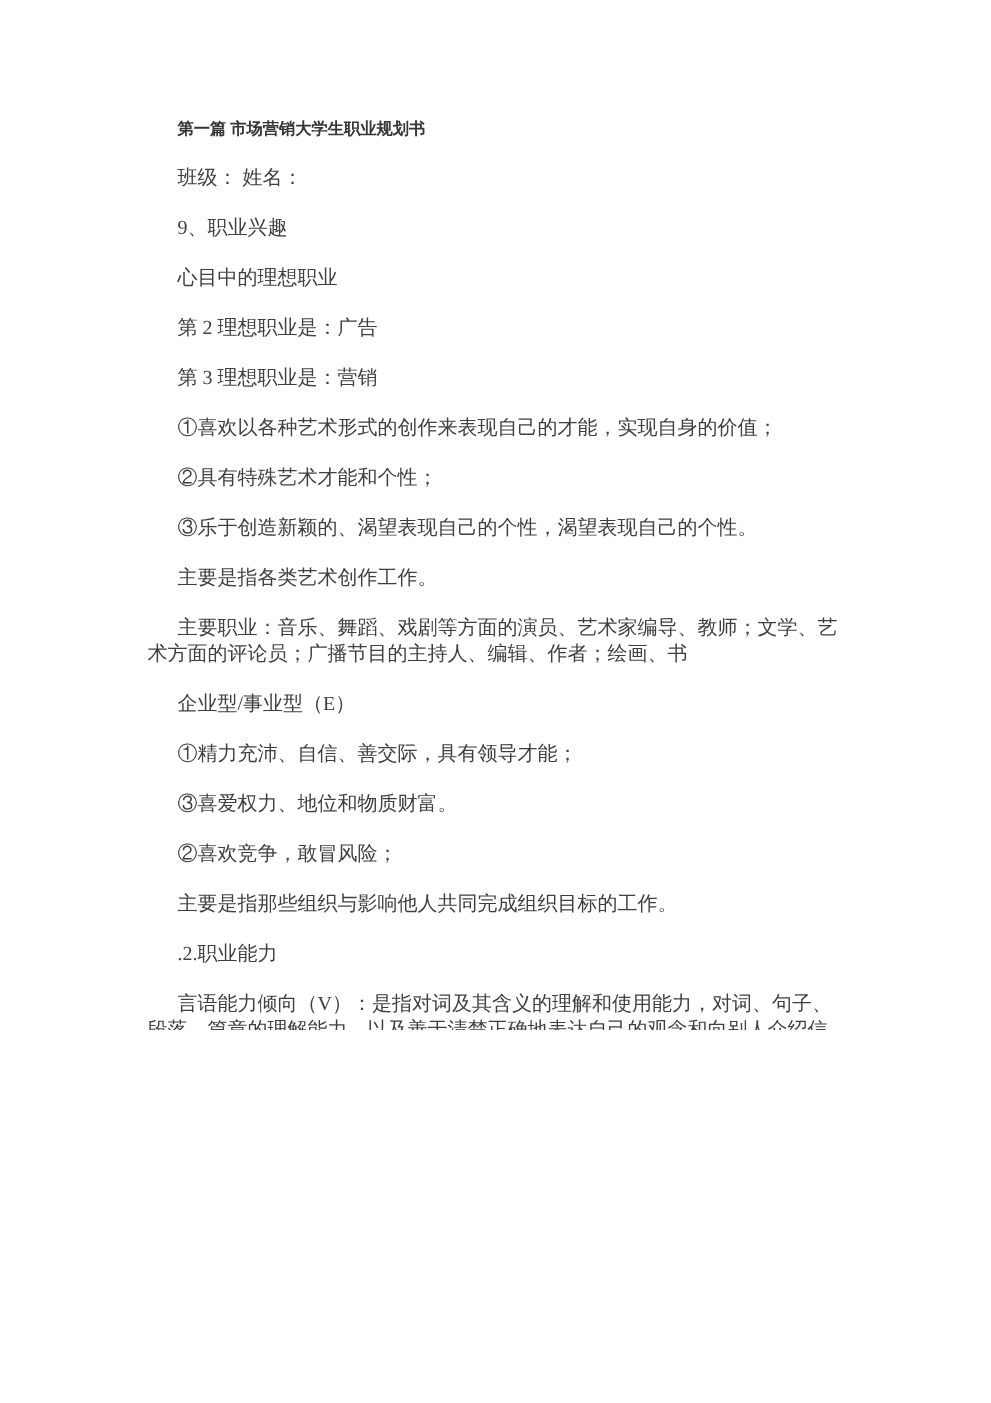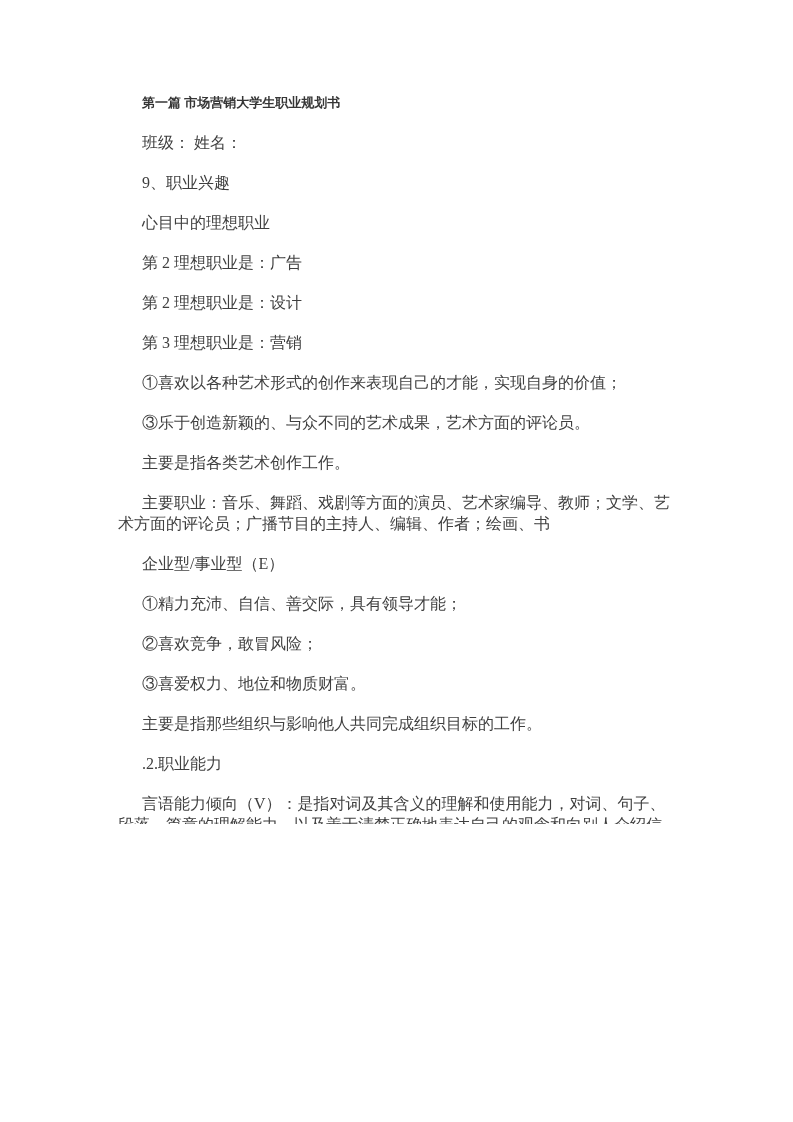--- a/index.html
+++ b/index.html
@@ -42,26 +42,26 @@
 </style>
 </head>
 <body>
 
 <div class="page">
   <p class="title">第一篇 市场营销大学生职业规划书</p>
   <p class="normal">班级： 姓名：</p>
   <p class="normal">9、职业兴趣</p>
   <p class="normal">心目中的理想职业</p>
   <p class="normal">第 2 理想职业是：广告</p>
-  <p class="normal">第 2 理想职业是：设计</p>
   <p class="normal">第 3 理想职业是：营销</p>
   <p class="normal">①喜欢以各种艺术形式的创作来表现自己的才能，实现自身的价值；</p>
-  <p class="normal">③乐于创造新颖的、与众不同的艺术成果，艺术方面的评论员。</p>
+  <p class="normal">②具有特殊艺术才能和个性；</p>
+  <p class="normal">③乐于创造新颖的、渴望表现自己的个性，渴望表现自己的个性。</p>
   <p class="normal">主要是指各类艺术创作工作。</p>
   <p class="normal">主要职业：音乐、舞蹈、戏剧等方面的演员、艺术家编导、教师；文学、艺术方面的评论员；广播节目的主持人、编辑、作者；绘画、书</p>
   <p class="normal">企业型/事业型（E）</p>
   <p class="normal">①精力充沛、自信、善交际，具有领导才能；</p>
+  <p class="normal">③喜爱权力、地位和物质财富。</p>
   <p class="normal">②喜欢竞争，敢冒风险；</p>
-  <p class="normal">③喜爱权力、地位和物质财富。</p>
   <p class="normal">主要是指那些组织与影响他人共同完成组织目标的工作。</p>
   <p class="normal">.2.职业能力</p>
   <p class="normal">言语能力倾向（V）：是指对词及其含义的理解和使用能力，对词、句子、段落、篇章的理解能力，以及善于清楚正确地表达自己的观念和向别人介绍信息的能力。</p>
 </div>
 
 </body></html>

